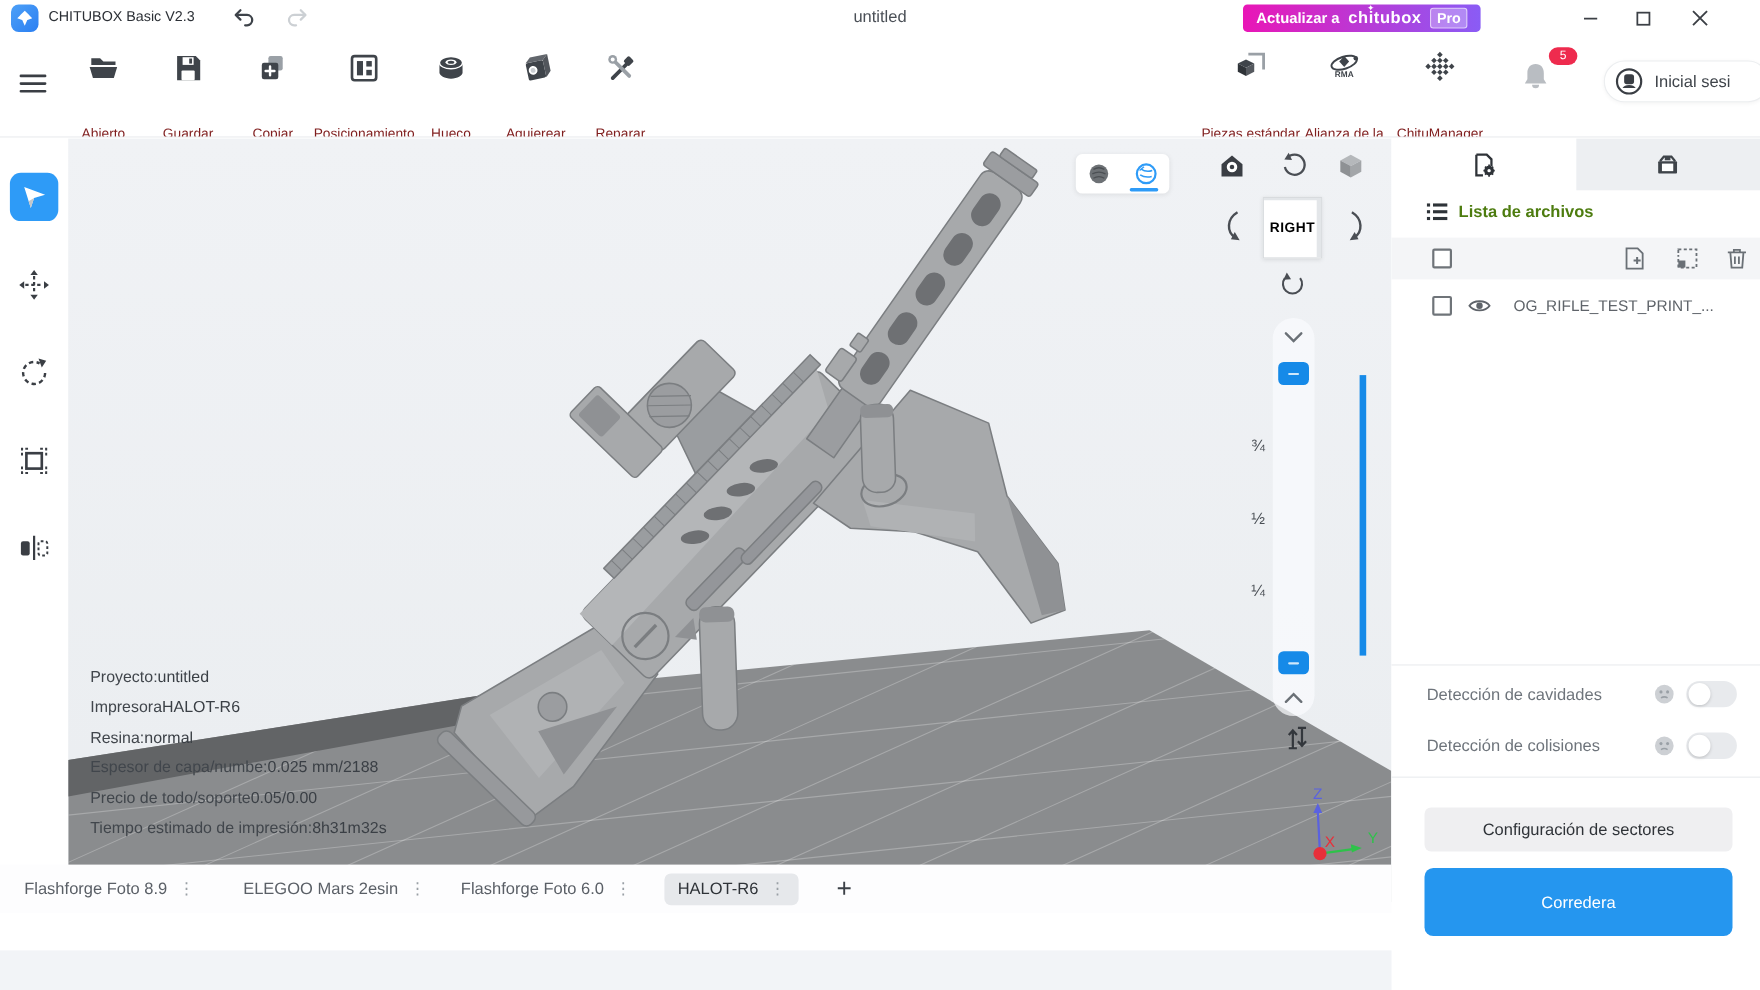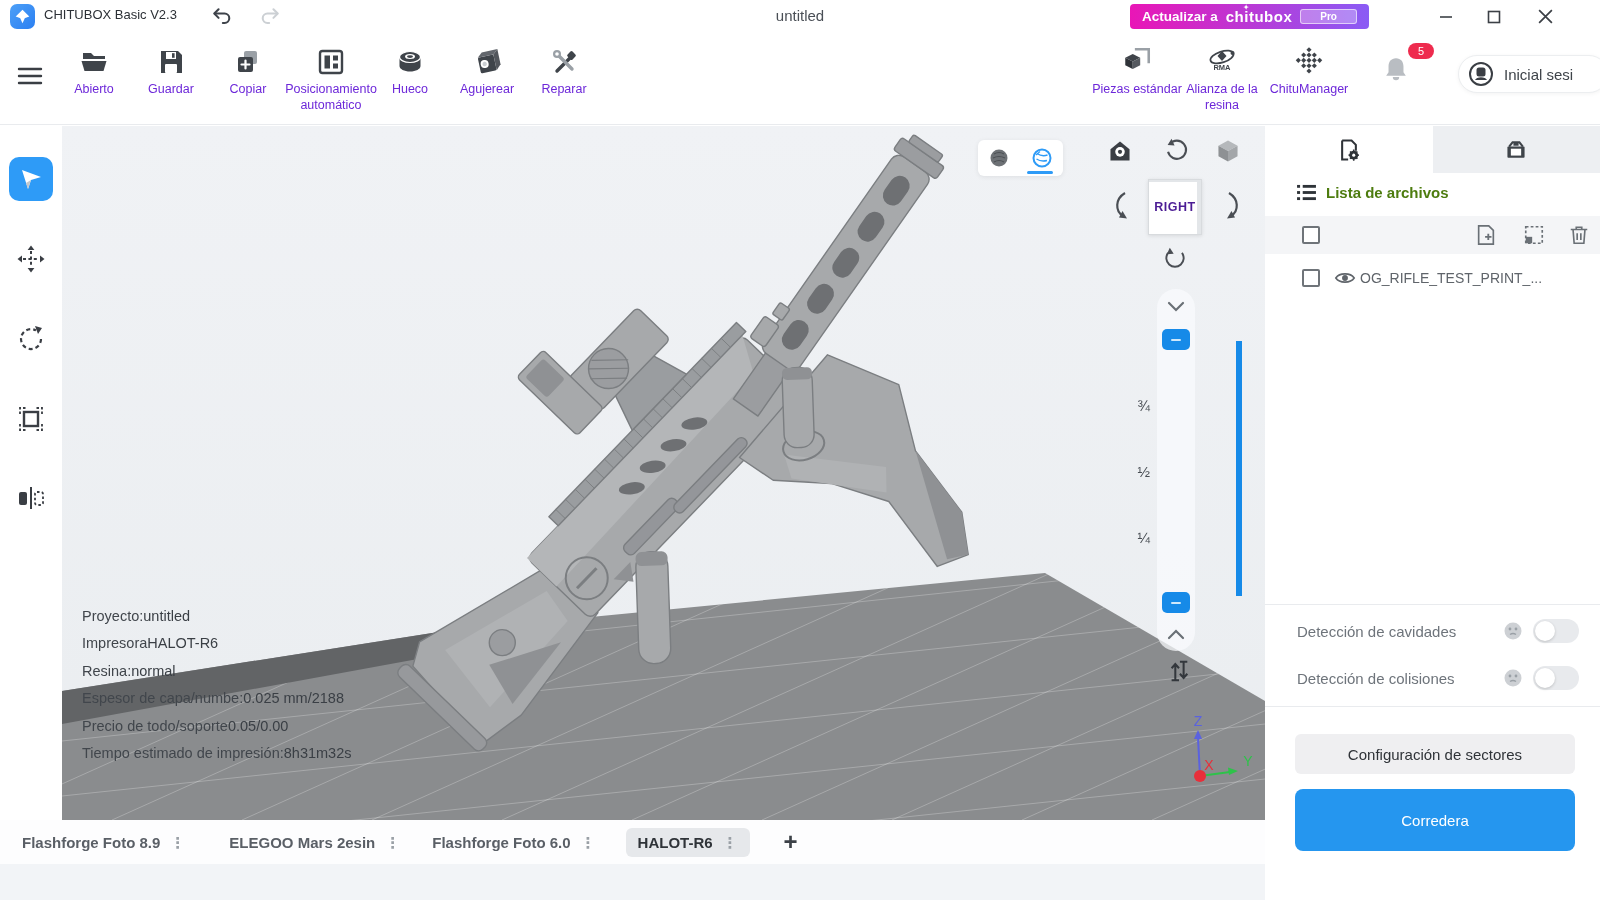--- a/index.html
+++ b/index.html
@@ -14,31 +14,31 @@
   .applogo svg { display:block; }
   .apptitle { position:absolute; left:44px; top:7px; font-size:13px; color:#2c3036; }
   .histbtn { position:absolute; top:4px; width:26px; height:26px; display:flex; align-items:center; justify-content:center; }
   .doc-title { position:absolute; left:0; top:7px; width:1600px; text-align:center; font-size:15px; color:#4a4f56; }
   .upgrade { position:absolute; left:1130px; top:4px; height:25px; padding:0 12px; border-radius:4px;
              background:linear-gradient(90deg,#e916b6,#8a5cf5); display:flex; align-items:center; gap:8px;
              color:#fff; cursor:pointer; }
   .upgrade .pre { font-size:13.5px; font-weight:bold; }
   .upgrade .brand { font-size:15px; font-weight:bold; letter-spacing:.5px; position:relative; }
   .upgrade .brand i { position:absolute; top:-5px; left:17px; font-style:normal; font-size:8px; }
-  .upgrade .badge { font-size:10px; font-weight:bold; background:rgba(255,255,255,.3); border:1px solid rgba(255,255,255,.6);
-                    border-radius:3px; padding:1px 19px; }
+  .upgrade .badge { font-size:13px; font-weight:bold; background:rgba(255,255,255,.3); border:1px solid rgba(255,255,255,.6);
+                    border-radius:3px; padding:1px 5px; }
   .winbtn { position:absolute; top:3px; width:34px; height:27px; display:flex; align-items:center; justify-content:center; }
 
   
   .toolbar { position:absolute; left:0; top:33px; width:1600px; height:92px; background:#fff;
              border-bottom:1px solid #e9ebee; overflow:hidden; }
   .hamburger { position:absolute; left:14px; top:28px; width:32px; height:30px; display:flex; align-items:center; justify-content:center; }
   .tbtn { position:absolute; top:8px; width:90px; display:flex; flex-direction:column; align-items:center; gap:5px; cursor:pointer; }
   .tbtn .ticon { height:36px; display:flex; align-items:flex-end; justify-content:center; }
-  .tbtn .tlabel { font-size:12.5px; color:#6d28d9; text-align:center; line-height:1.25; }
+  .tbtn .tlabel { font-size:12.5px; color:#7f1d1d; text-align:center; line-height:1.25;margin-top:32px; }
   .bellwrap { position:absolute; left:1380px; top:20px; width:44px; height:50px; }
   .bellbadge { position:absolute; left:28px; top:-10px; min-width:26px; height:16px; border-radius:9px; background:#ee2b4e;
                color:#fff; font-size:11px; display:flex; align-items:center; justify-content:center; padding:0 4px; }
   .loginpill { position:absolute; left:1458px; top:22px; width:150px; height:38px; border:1px solid #eceef0; border-radius:20px;
                background:#fff; box-shadow:0 1px 4px rgba(0,0,0,.05); display:flex; align-items:center; gap:9px; padding-left:8px; overflow:hidden; }
   .loginpill .ltext { font-size:15px; color:#3f444a; white-space:nowrap; }
 
   
   .main { position:absolute; left:0; top:126px; width:1600px; height:774px; display:flex; }
   .toolrail { width:62px; height:694px; background:#fff; position:relative; }
@@ -48,21 +48,21 @@
   .viewport { position:absolute; left:62px; top:0; width:1203px; height:694px;
               background:linear-gradient(180deg,#f0f2f5,#eaedf0); overflow:hidden; }
   .scene { position:absolute; left:0; top:0; }
 
   .viewmode { position:absolute; left:916px; top:14px; width:85px; height:36px; background:#fff; border-radius:6px;
               box-shadow:0 1px 5px rgba(0,0,0,.08); display:flex; align-items:center; justify-content:space-around; }
   .viewmode .ul { position:absolute; left:49px; top:31px; width:26px; height:3px; background:#2e9bf7; border-radius:2px; }
   .navico { position:absolute; width:34px; height:34px; display:flex; align-items:center; justify-content:center; }
   .viewcube { position:absolute; left:1086px; top:53px; width:54px; height:56px; background:#fff; border:1px solid #d8dbde;
               box-shadow:-4px 2px 0 #e3e6e9 inset, 0 1px 4px rgba(0,0,0,.1); display:flex; align-items:center; justify-content:center; }
-  .viewcube span { font-size:12.5px; font-weight:bold; color:#4c1d95; letter-spacing:.5px; }
+  .viewcube span { font-size:12.5px; font-weight:bold; color:#000000; letter-spacing:.5px; }
 
   .sliderstrip { position:absolute; left:1095px; top:163px; width:38px; height:362px; background:rgba(249,251,253,.72);
                  border-radius:19px; }
   .slidertrack { position:absolute; left:1174px; top:215px; width:6px; height:255px; background:#168ae8; }
   .sliderhandle { position:absolute; left:1100px; width:28px; height:21px; background:#168ae8; border-radius:5px;
                   display:flex; align-items:center; justify-content:center; }
   .sliderhandle::after { content:""; width:10px; height:2px; background:#cfe8fb; border-radius:1px; }
   .smark { position:absolute; left:1058px; width:30px; text-align:right; font-size:15px; color:#4a4f55; }
   .chev { position:absolute; left:1102px; width:24px; height:16px; display:flex; align-items:center; justify-content:center; }
 
@@ -75,34 +75,34 @@
   .rightpanel { position:absolute; left:1265px; top:0; width:335px; height:774px; background:#fff; }
   .ptabs { display:flex; height:47px; }
   .ptab { flex:1; display:flex; align-items:center; justify-content:center; }
   .ptab.inactive { background:#edeff2; }
   .listheader { position:absolute; left:32px; top:58px; display:flex; align-items:center; gap:10px; }
   .listheader span { font-size:15px; font-weight:bold; color:#4d7c0f; }
   .opsrow { position:absolute; left:0; top:90px; width:335px; height:38px; background:#f4f5f7; display:flex; align-items:center; }
   .cbx { width:18px; height:18px; border:2px solid #6f7479; border-radius:2px; background:#fff; }
   .opico { position:absolute; top:8px; width:22px; height:22px; }
   .filerow { position:absolute; left:0; top:134px; width:335px; height:36px; display:flex; align-items:center; }
-  .filerow .fname { font-size:14px; color:#5f646a; margin-left:4px; }
+  .filerow .fname { font-size:14px; color:#5f646a; margin-left:20px; }
   .pdivider { position:absolute; left:0; width:335px; height:1px; background:#e9ebee; }
   .togglerow { position:absolute; left:32px; width:290px; height:30px; display:flex; align-items:center; }
   .togglerow .tlab { font-size:15px; color:#6e747b; width:200px; }
   .switch { position:absolute; left:236px; width:46px; height:24px; border-radius:12px; background:#e8eaed; }
   .switch::after { content:""; position:absolute; left:2px; top:2px; width:20px; height:20px; border-radius:50%;
                    background:#fff; box-shadow:0 1px 3px rgba(0,0,0,.18); }
   .btn-gray { position:absolute; left:30px; top:608px; width:280px; height:40px; border-radius:6px; background:#efeff1;
               border:none; font-size:15px; color:#2f3338; font-family:inherit; cursor:pointer; }
   .btn-blue { position:absolute; left:30px; top:663px; width:280px; height:62px; border-radius:8px; background:#2596ef;
               border:none; font-size:15px; color:#fff; font-family:inherit; cursor:pointer; }
 
   
-  .tabbar { position:absolute; left:0; top:694px; width:1265px; height:44px; background:#fdfdfe; display:flex; align-items:center;font-weight:bold; }
+  .tabbar { position:absolute; left:0; top:660px; width:1265px; height:44px; background:#fdfdfe; display:flex; align-items:center; }
   .ptab-item { display:flex; align-items:center; margin-left:22px; gap:10px; }
   .ptab-item .plabel { font-size:15px; color:#5a5f66; white-space:nowrap; }
   .ptab-item.active { background:#e6e8eb; border-radius:6px; padding:6px 12px; margin-left:30px; }
   .ptab-item.active .plabel { color:#2f3338; }
   .kebab { font-size:15px; color:#9aa0a6; line-height:1; }
   .addtab { margin-left:34px; font-size:24px; color:#3c4147; line-height:1; }
   .bottomstrip { position:absolute; left:0; top:738px; width:1265px; height:36px; background:#f2f4f7; }
 </style>
 </head>
 <body>

